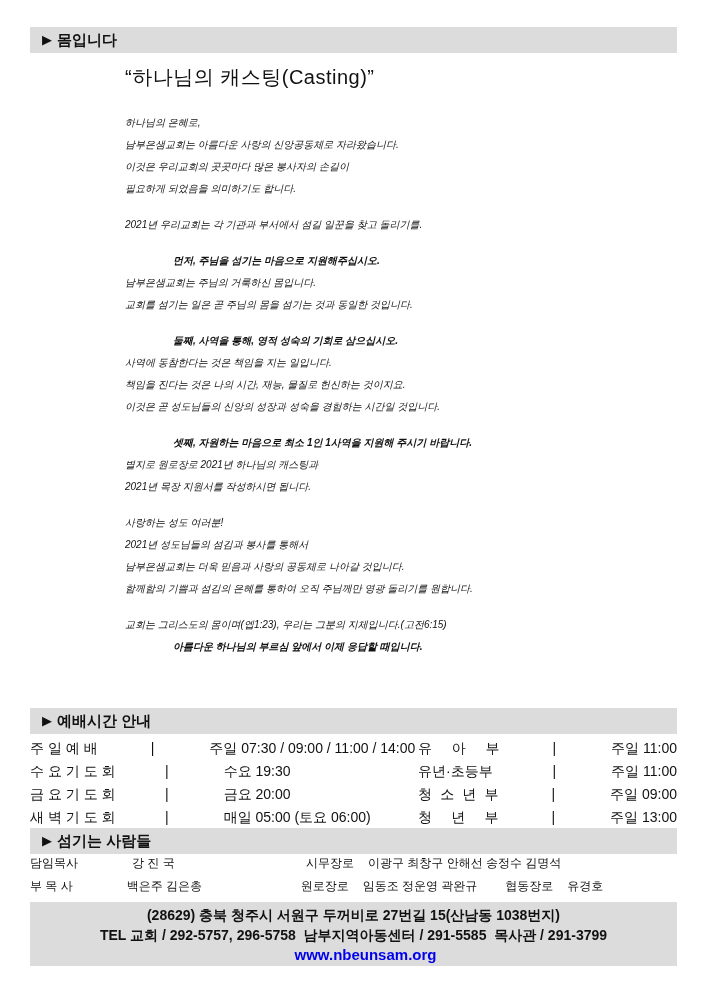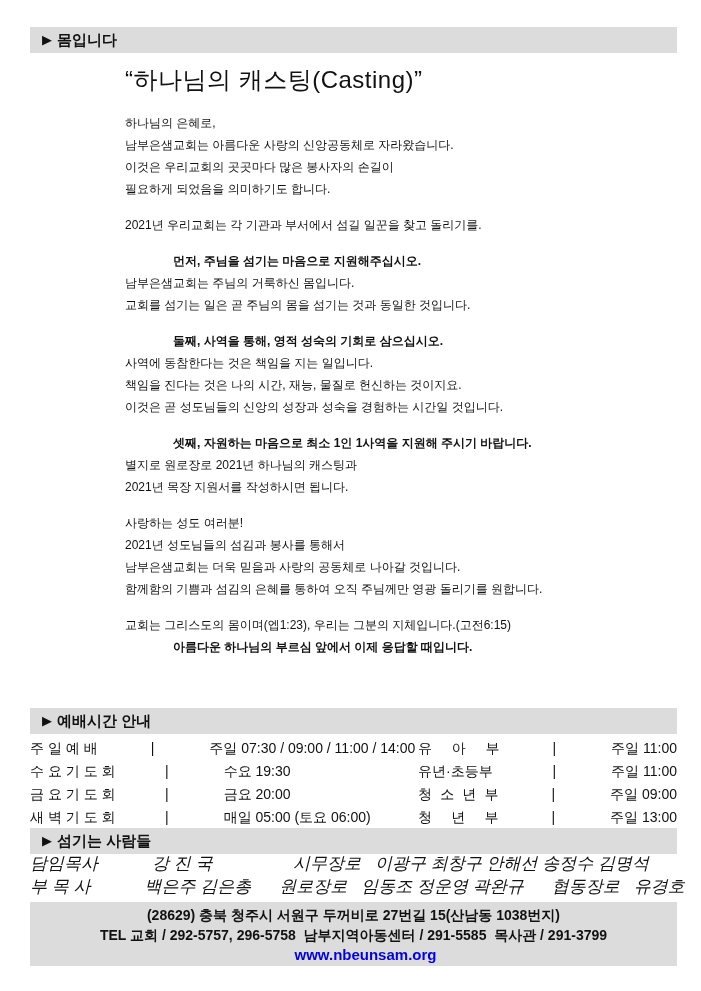--- a/index.html
+++ b/index.html
@@ -5,34 +5,34 @@
   html,body{margin:0;padding:0;background:#fff;}
   .page{position:relative;width:701px;height:991px;background:#fff;overflow:hidden;
         font-family:"Liberation Sans","DejaVu Sans",sans-serif;color:#111;}
   .bar{position:absolute;left:30px;width:647px;height:26px;background:#dcdcdc;
        font-weight:bold;font-size:15px;line-height:26px;padding-left:12px;
        box-sizing:border-box;display:flex;align-items:center;}
   .bar .tri{font-size:13px;margin-right:5px;line-height:26px;}
   .bar-mokjang{top:27px;}
   .bar-worship{top:708px;}
   .bar-people{top:828px;}
-  .title{position:absolute;left:125px;top:64px;font-size:24px;letter-spacing:.5px;}
+  .title{position:absolute;left:125px;top:64px;font-size:20px;letter-spacing:.5px;}
   .article-body{position:absolute;left:125px;top:112px;width:566px;
-                font-size:12px;line-height:22px;}
+                font-size:10px;line-height:22px;font-style:italic;}
   .para{margin:0 0 14px 0;}
   .line{white-space:pre-wrap;}
   .line.b{font-weight:bold;margin-left:48px;}
   .schedule{position:absolute;left:30px;top:737px;width:647px;font-size:14px;}
   .sched-col{position:absolute;top:0;}
   .sched-col.left{left:0;width:385px;}
   .sched-col.right{left:388px;width:259px;}
   .sched-row{display:flex;line-height:23px;white-space:pre;gap:48px;}
   .sl{display:inline-block;width:82px;text-align:justify;text-align-last:justify;}
   .sp{margin:0 7px 0 5px;}
-  .staff{position:absolute;left:30px;top:852px;width:647px;font-size:17px;font-style:italic;}
+  .staff{position:absolute;left:30px;top:852px;width:647px;font-size:12px;}
   .staff-row{display:flex;line-height:23px;white-space:pre;}
   .staff-row .role{margin-right:14px;}
   .staff-row .namecol{display:inline-block;width:146px;margin-left:40px;}
   .staff-row .names{margin-right:28px;}
   .footer{position:absolute;left:30px;top:902px;width:647px;height:64px;background:#dcdcdc;
           text-align:center;font-weight:bold;font-size:14px;padding-top:3px;box-sizing:border-box;}
   .footer .fline{line-height:20px;white-space:pre;text-align:center;}
   .footer .website{font-size:15px;cursor:pointer;}
 </style>
 </head>

